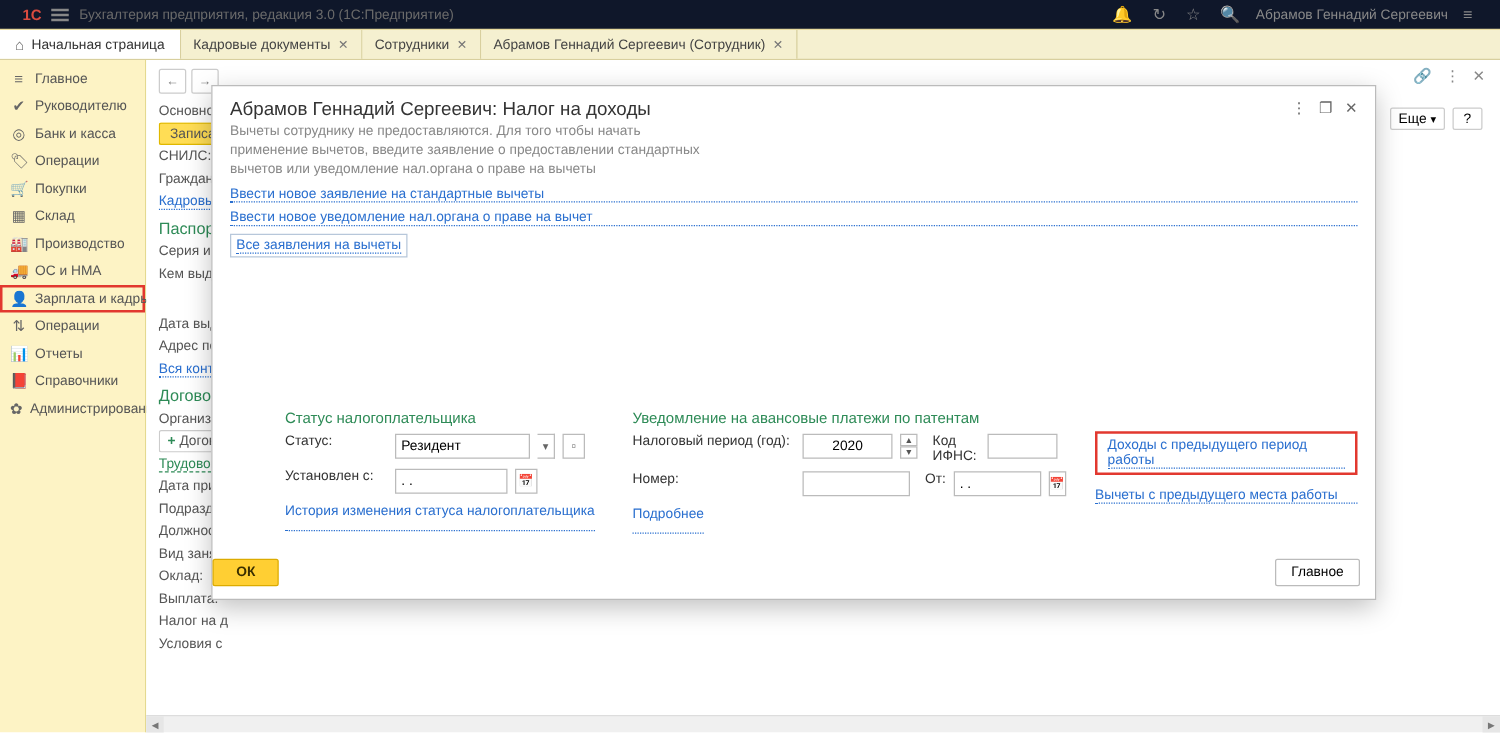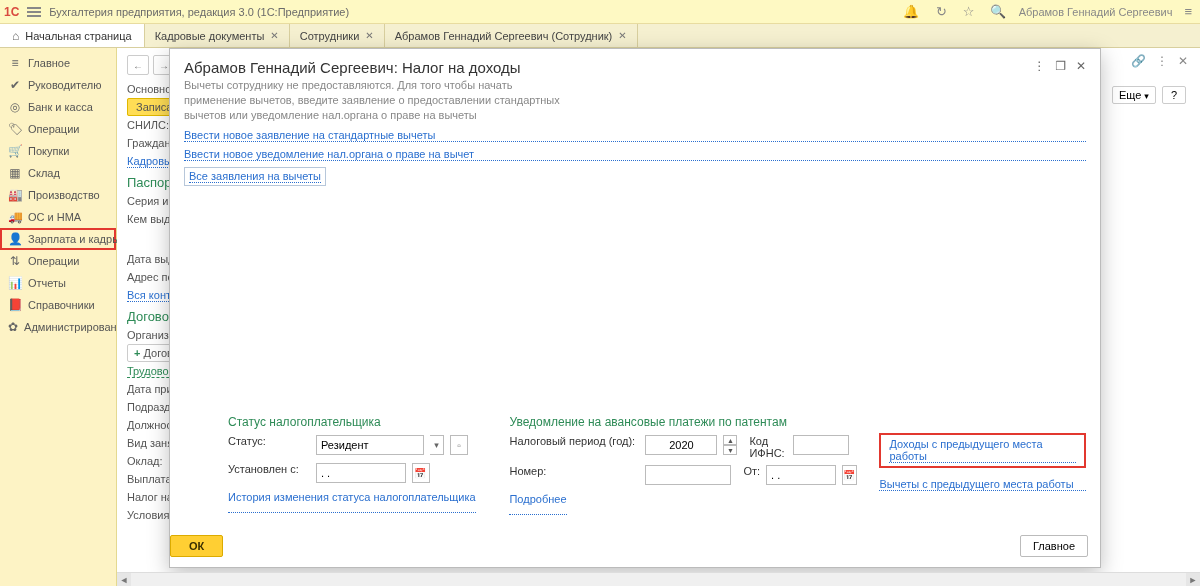--- a/index.html
+++ b/index.html
@@ -1,19 +1,19 @@
 <!DOCTYPE html>
 <html><head>
 <meta charset="utf-8">
 <style>
   * { box-sizing: border-box; margin: 0; padding: 0; }
   body { font-family: Arial, sans-serif; font-size: 11px; color: #333; background: #fff; width: 1200px; height: 586px; overflow: hidden; position: relative; }
 
   
-  .titlebar { height: 24px; background: #fef9c3; display: flex; align-items: center; padding: 0 4px; gap: 8px; border-bottom: 1px solid #e8dca0; }
+  .titlebar { height: 24px; background: #0f172a; display: flex; align-items: center; padding: 0 18px; gap: 8px; border-bottom: 1px solid #e8dca0; }
   .titlebar .logo { font-weight: bold; color: #d94b3f; font-size: 12px; }
   .titlebar .burger { width: 14px; display: inline-flex; flex-direction: column; gap: 2px; }
   .titlebar .burger span { height: 2px; background: #888; }
   .titlebar .title { color: #6a6a6a; font-size: 11px; }
   .titlebar .spacer { flex: 1; }
   .titlebar .ticon { color: #888; font-size: 13px; padding: 0 4px; cursor: pointer; }
   .titlebar .user { color: #888; font-size: 11px; }
 
   
   .tabsbar { height: 24px; background: #f5f0d0; display: flex; align-items: stretch; border-bottom: 1px solid #d8cf9e; }
@@ -44,21 +44,21 @@
   .plusbtn { background:#fff; border:1px solid #ccc; border-radius:2px; padding:2px 6px; }
 
   .right-btns { position:absolute; top:38px; right:14px; display:flex; gap:6px; align-items:center; }
   .btn-more { border:1px solid #ccc; border-radius:2px; background:#fff; padding:2px 6px; font-size:11px; }
   .btn-help { border:1px solid #ccc; border-radius:2px; background:#fff; padding:2px 8px; font-size:11px; }
 
   
   .content-ticons { position:absolute; top:6px; right:12px; display:flex; gap:10px; color:#888; font-size:12px; }
 
   
-  .modal { position:absolute; left:52px; top:0; width:932px; height:520px; background:#fff; border:1px solid #bbb; box-shadow:0 6px 20px rgba(0,0,0,.25); display:flex; flex-direction:column; }
+  .modal { position:absolute; left:52px; top:20px; width:932px; height:412px; background:#fff; border:1px solid #bbb; box-shadow:0 6px 20px rgba(0,0,0,.25); display:flex; flex-direction:column; }
   .modal-header { padding:10px 14px 2px 14px; display:flex; align-items:flex-start; }
   .modal-title { font-size:15px; color:#333; flex:1; }
   .modal-ctrl { display:flex; gap:10px; color:#666; font-size:12px; }
   .modal-ctrl span { cursor:pointer; }
   .modal-sub { padding:0 14px 6px 14px; color:#888; font-size:11px; line-height:1.35; max-width:420px; }
   .modal-links { padding:0 14px; display:flex; flex-direction:column; gap:6px; margin-bottom:4px; }
   .modal-links .link { font-size:11px; }
   .link-box { border:1px solid #b7c7da; padding:2px 4px; display:inline-block; width:fit-content; }
 
   .modal-fill { flex:1; }
@@ -289,21 +289,21 @@
               <span class="flabel" style="min-width:auto;margin-left:6px;">От:</span>
               <input class="input date-input" style="width: 70px;" value=". .">
               <span class="calendar-btn">📅</span>
             </div>
             <div class="frow">
               <span class="link">Подробнее</span>
             </div>
           </div>
 
           <div class="right-links">
-            <span class="hl-red"><span class="link">Доходы с предыдущего места работы</span></span>
+            <span class="hl-red"><span class="link">Доходы с предыдущего период работы</span></span>
             <span class="link">Вычеты с предыдущего места работы</span>
           </div>
         </div>
       </div>
 
       <div class="modal-footer">
         <button class="btn-ok">ОК</button>
         <button class="btn-cancel">Главное</button>
       </div>
     </div>

